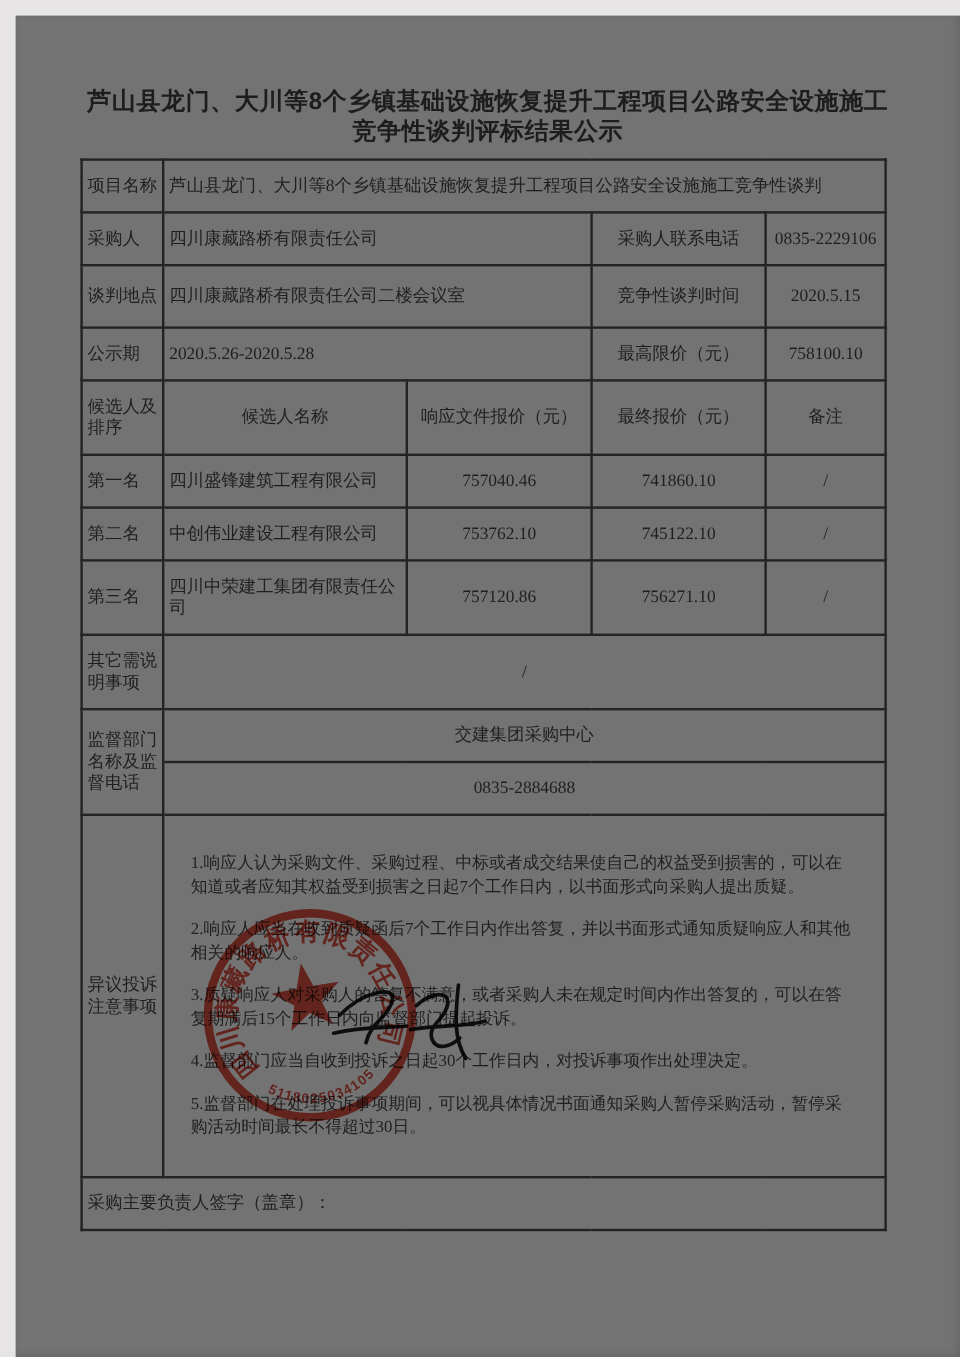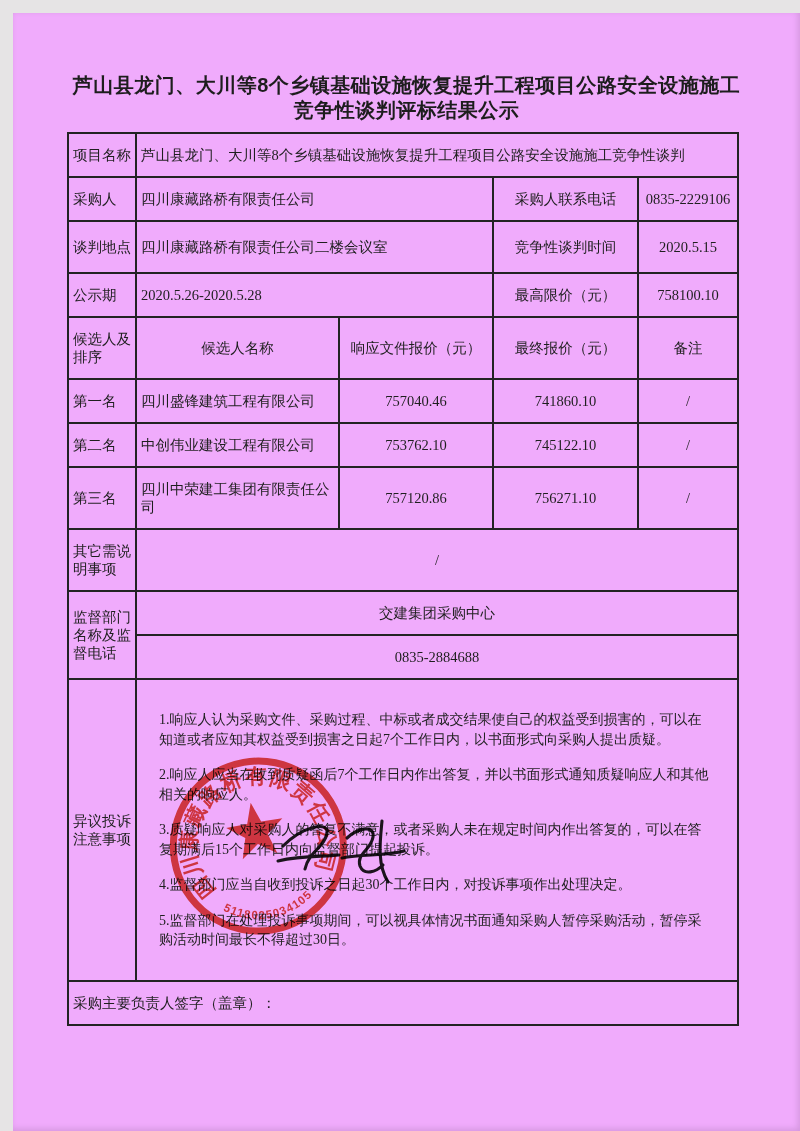--- a/index.html
+++ b/index.html
@@ -7,21 +7,21 @@
   body {
     background:#e6e4e5;
     font-family:"Liberation Serif","DejaVu Serif",serif;
     color:#222;
     position:relative;
     overflow:hidden;
   }
   .scan-page {
     position:absolute;
     left:13px; top:13px; right:0; bottom:0;
-    background:#f0abfc;
+    background:#737373;
     box-shadow:-2px -2px 6px rgba(0,0,0,0.12) inset;
   }
   .doc-title {
     margin-top:60px;
     text-align:center;
     font-family:"Liberation Sans","DejaVu Sans",sans-serif;
     font-weight:bold;
     font-size:20px;
     line-height:25px;
     color:#1d1d1d;

